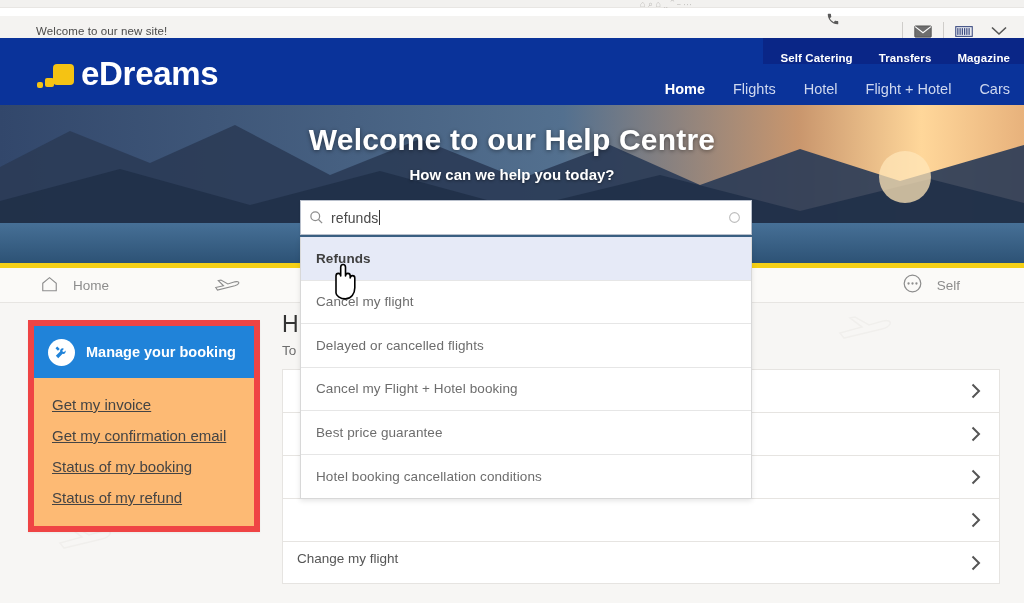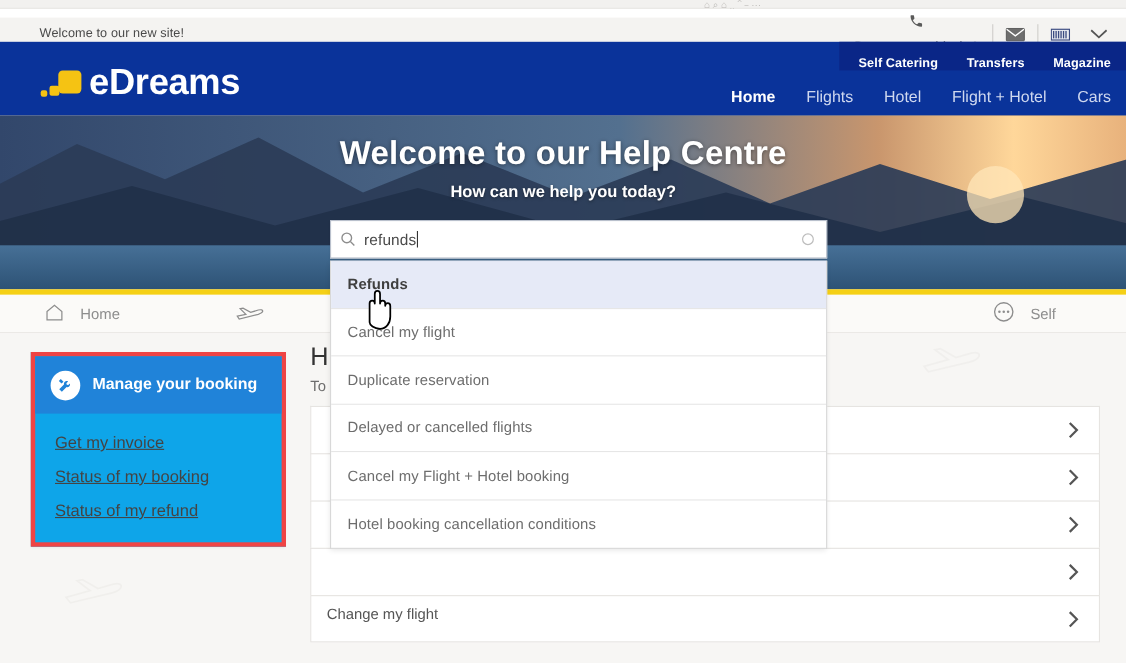--- a/index.html
+++ b/index.html
@@ -173,22 +173,22 @@
   
   .content {
     position: absolute; top: 303px; left: 0; width: 1024px; height: 300px;
     background: #f7f6f4;
     overflow: hidden;
   }
   .watermark { position: absolute; inset: 0; opacity: .55; }
 
   .sidebar-card {
     position: absolute; top: 17px; left: 28px; width: 232px;
-    background: #0ea5e9;
-    border: 4px solid #ef4444;
+    background: #fdba74;
+    border: 6px solid #ef4444;
     box-shadow: 0 1px 2px rgba(0,0,0,.05);
   }
   .sidebar-head {
     background: #2083d9; height: 52px;
     display: flex; align-items: center; gap: 11px; padding: 0 14px;
   }
   .sb-icon {
     width: 27px; height: 27px; border-radius: 50%;
     background: #ffffff; color: #2083d9;
     display: flex; align-items: center; justify-content: center;
@@ -390,20 +390,21 @@
         <div class="sb-icon">
           <svg width="17" height="17" viewBox="0 0 24 24" fill="#2083d9">
               <path d="M14.7 6.3a3.5 3.5 0 0 0-4.6 4.2L4 16.6 7.4 20l6.1-6.1a3.5 3.5 0 0 0 4.2-4.6l-2.1 2.1-1.9-.5-.5-1.9 2.1-2.1z"></path>
               <path d="M6 3.5 L9.5 7 L7 9.5 L3.5 6 Z"></path>
             </svg>
         </div>
         <div class="sb-title">Manage your booking</div>
       </div>
       <div class="sidebar-body">
         <a href="#" class="sb-link">Get my invoice</a>
+        <a href="#" class="sb-link">Get my confirmation email</a>
         <a href="#" class="sb-link">Status of my booking</a>
         <a href="#" class="sb-link">Status of my refund</a>
       </div>
     </div>
 
     <div class="main-col">
       <div class="main-title">H</div>
       <div class="main-sub">To</div>
       <div class="acc-row">
         <span></span>
@@ -464,23 +465,23 @@
     <span class="clear-icon">
       <svg width="13" height="13" viewBox="0 0 24 24" fill="none" stroke="#bdbdbd" stroke-width="2">
           <circle cx="12" cy="12" r="9"></circle>
         </svg>
     </span>
   </div>
 
   <div class="dropdown">
     <div class="dd-item selected">Refunds</div>
     <div class="dd-item">Cancel my flight</div>
-    <div class="dd-item">Duplicate reservation</div>
     <div class="dd-item">Delayed or cancelled flights</div>
     <div class="dd-item">Cancel my Flight + Hotel booking</div>
+    <div class="dd-item">Best price guarantee</div>
     <div class="dd-item">Hotel booking cancellation conditions</div>
   </div>
 
   <div class="cursor">
     <svg width="34" height="40" viewBox="0 0 34 40">
       <path d="M9 30 V13 c0-1.6 1-2.6 2.4-2.6 1.3 0 2.3 1 2.3 2.6 V4.2 c0-1.6 1-2.7 2.4-2.7 1.4 0 2.4 1.1 2.4 2.7 V13 c0-1.5 1-2.6 2.4-2.6 1.3 0 2.3 1.1 2.3 2.6 v2 c0-1.4 1-2.4 2.3-2.4 1.3 0 2.3 1 2.3 2.5 v9.6 c0 6-3.6 11.2-9.3 11.2 -5.6 0-9.5-3.6-9.5-5.9 z" fill="#ffffff" stroke="#000000" stroke-width="1.6" stroke-linejoin="round"></path>
     </svg>
   </div>
 
 </div>

